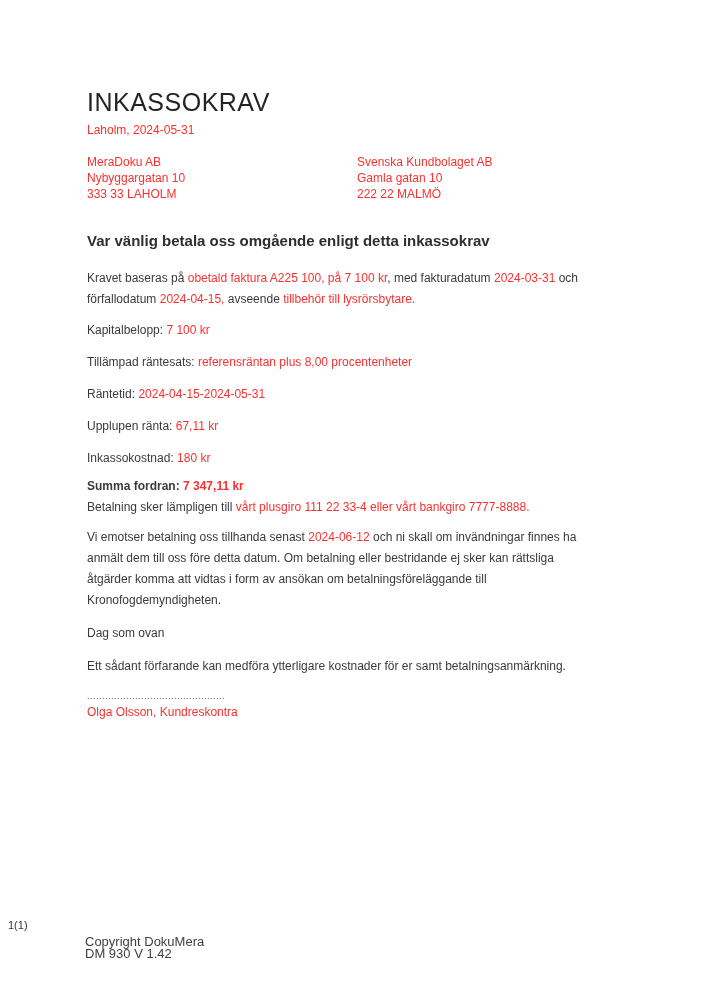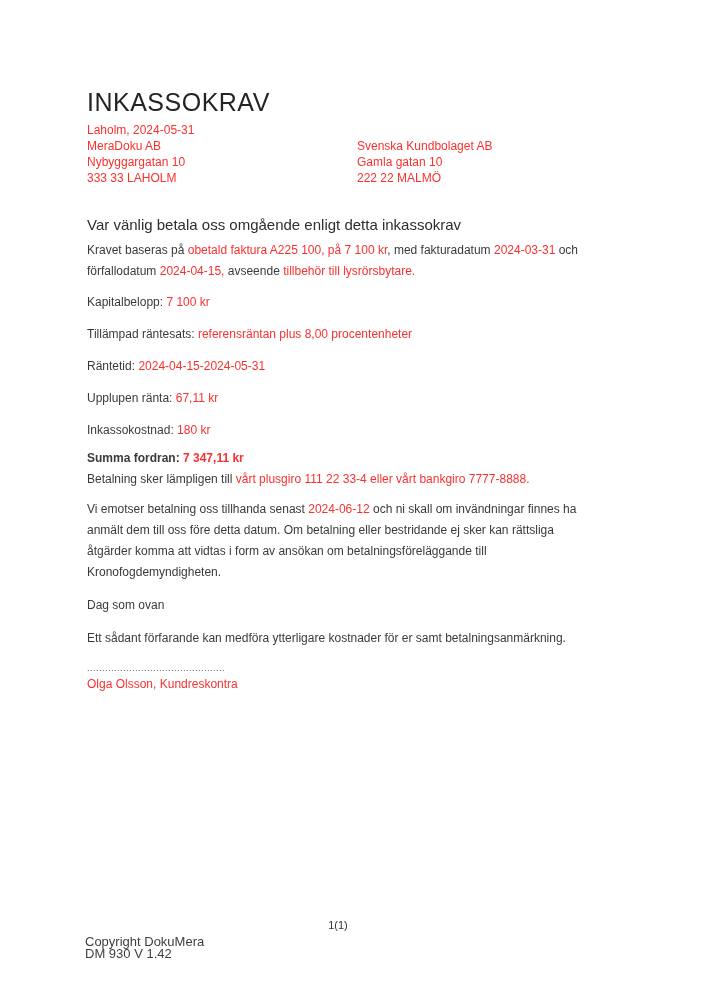--- a/index.html
+++ b/index.html
@@ -32,32 +32,33 @@
   }
   .red { color: #f8312f; }
   .bold { font-weight: 700; }
   p { margin: 0; }
   .dateline {
     margin-top: 4px;
     font-size: 12px;
     line-height: 16px;
   }
   .addresses {
+    margin-top: 16px;
     display: flex;
   }
   .addr {
     width: 270px;
     font-size: 12px;
     line-height: 16px;
   }
   .heading {
-    margin: 28px 0 4px 0;
+    margin: 28px 0 16px 0;
     font-size: 15px;
     line-height: 22px;
-    font-weight: 400;
+    font-weight: 700;
     color: #2e2e2e;
   }
   .para {
     font-size: 12px;
     line-height: 21px;
     white-space: pre-wrap;
   }
   .intro     { margin-top: 3px; }
   .field     { margin-top: 11px; }
   .field-first { margin-top: 10px; }
@@ -76,23 +77,23 @@
   .signame {
     margin-top: 2px;
     font-size: 12px;
     line-height: 16px;
   }
   .footer-page {
     position: absolute;
     left: 0;
     right: 0;
     top: 919px;
-    text-align: center;
     font-size: 11px;
     color: #333333;
+    padding-left: 8px;
   }
   .footer-copy {
     position: absolute;
     left: 85px;
     top: 936px;
     font-size: 13px;
     line-height: 11.5px;
     color: #3f3f3f;
   }
 </style>

